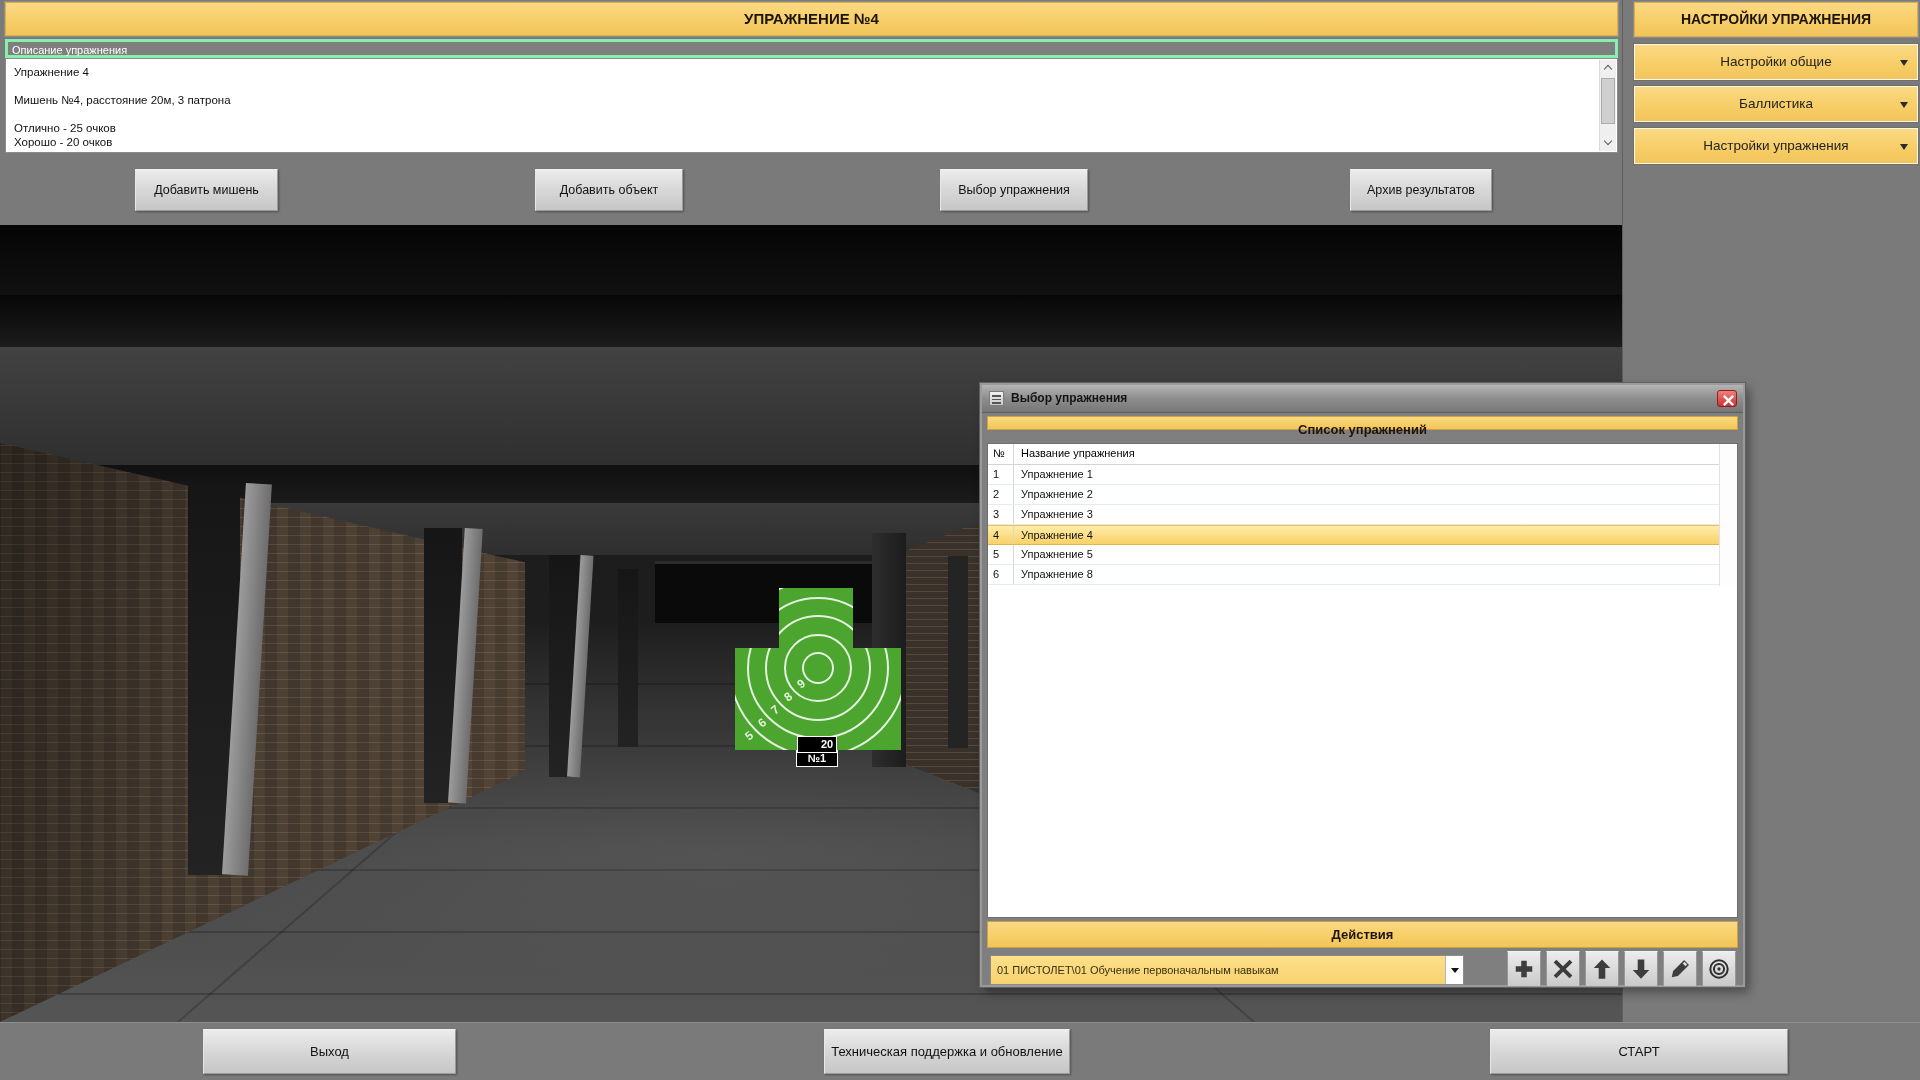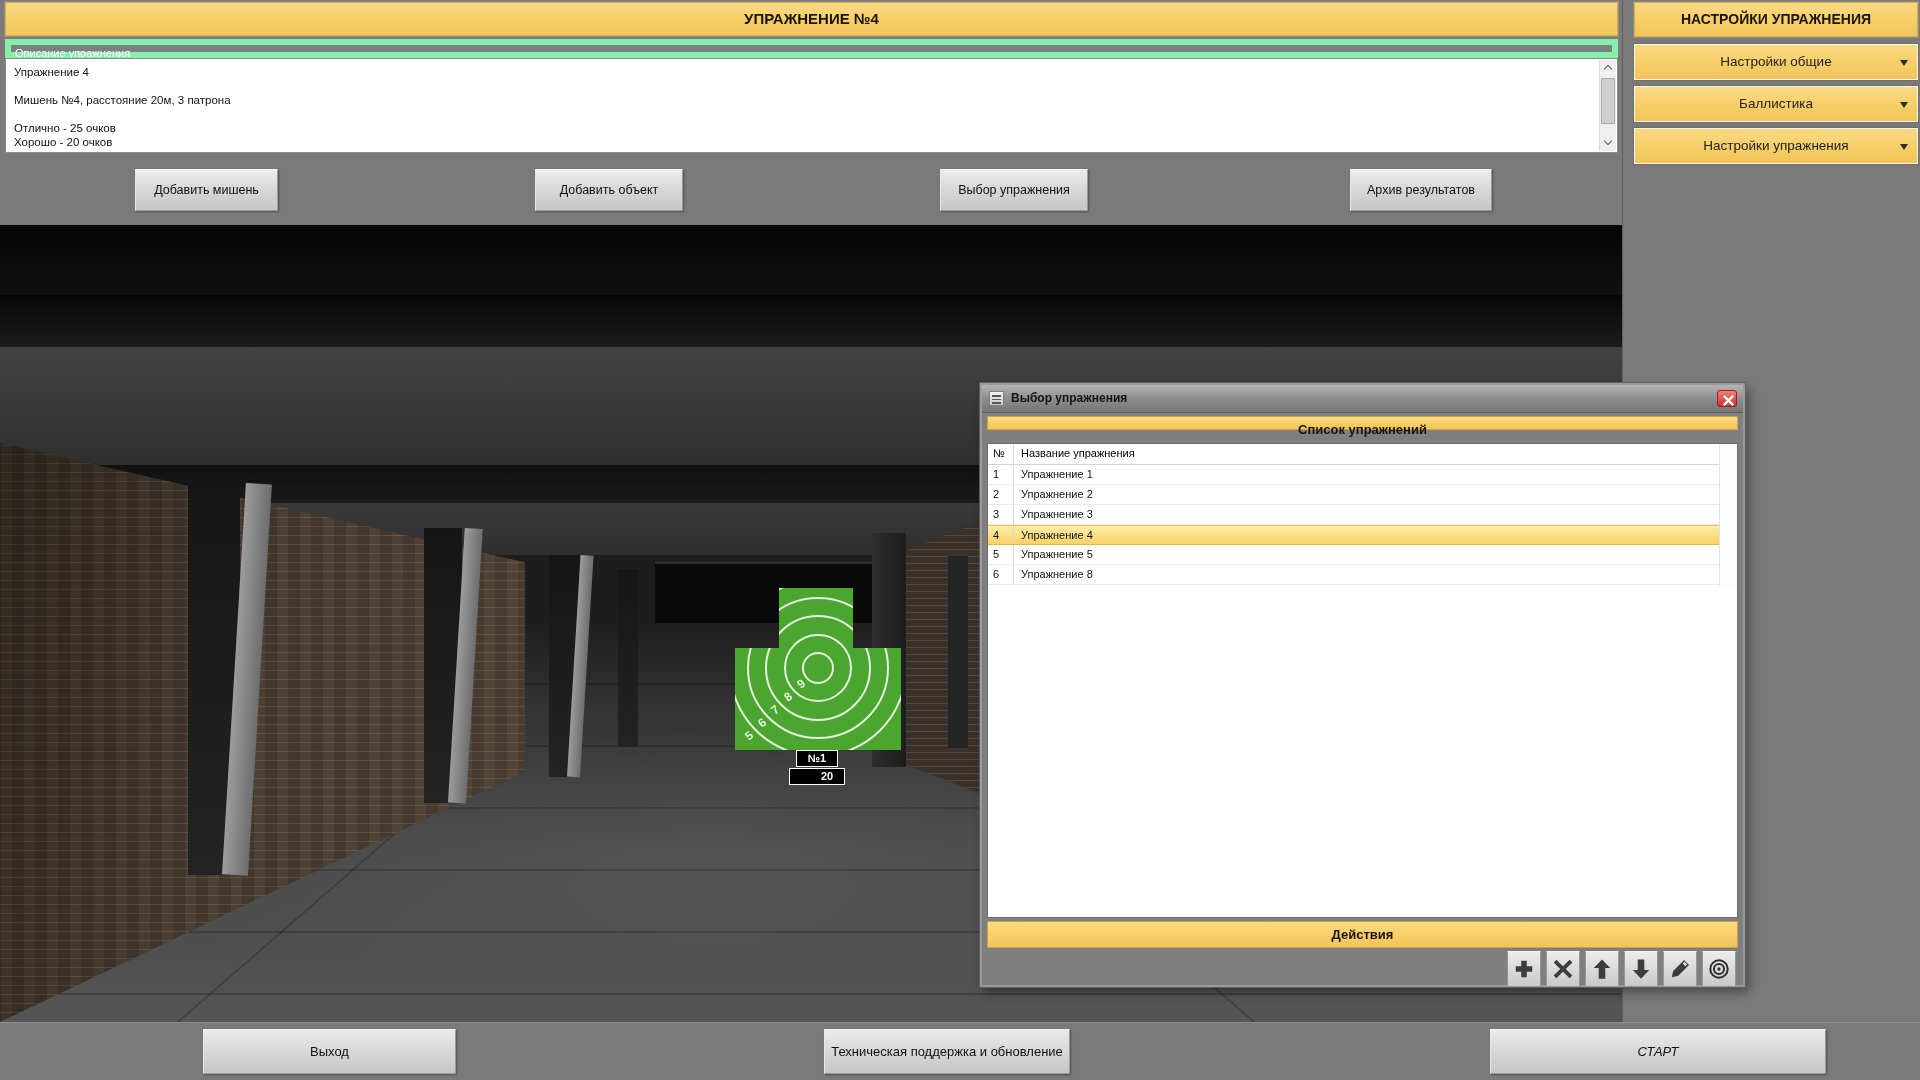--- a/index.html
+++ b/index.html
@@ -13,21 +13,21 @@
     position:absolute; background:linear-gradient(180deg,#ececec 0%,#d9d9d9 45%,#c6c6c6 100%);
     border:1px solid #9a9a9a; border-top-color:#f2f2f2; border-left-color:#e8e8e8;
     box-shadow:1px 1px 2px rgba(0,0,0,.35); color:#111; text-align:center; cursor:pointer;
   }
 
   
   .main-hdr { position:absolute; left:5px; top:2px; width:1613px; height:34px;
     border:1px solid #d8ac48; box-shadow:0 0 0 1px #8d8d8d;
     font-size:15px; font-weight:bold; color:#1c1407; text-align:center; line-height:32px; }
   .desc-label { position:absolute; left:5px; top:39px; width:1613px; height:19px;
-    background:#7f7f7f; border:6px solid #86efac; color:#fff; font-size:11px; line-height:17px; padding-left:4px; }
+    background:#7f7f7f; border:3px solid #86efac; color:#fff; font-size:11px; line-height:17px; padding-left:4px; }
   .desc-box { position:absolute; left:5px; top:58px; width:1613px; height:95px;
     background:#fff; border:1px solid #8b8b8b; }
   .desc-line { position:relative; margin-left:8px; font-size:11.5px; color:#111; height:14px; line-height:14px; }
   .desc-line:first-child { margin-top:6px; }
   .vscroll { position:absolute; top:1px; right:1px; bottom:1px; width:17px; background:#efefef; border-left:1px solid #d9d9d9; }
   .vs-arrow { position:absolute; left:0; width:16px; height:16px; background:#efefef; }
   .vs-arrow .chev { position:absolute; left:4.5px; width:6px; height:6px; border-left:1.6px solid #5a5a5a; border-top:1.6px solid #5a5a5a; }
   .vs-up .chev { top:6px; transform:rotate(45deg); }
   .vs-dn { bottom:0; } .vs-dn .chev { top:3px; transform:rotate(225deg); }
   .vs-thumb { position:absolute; left:1px; top:18px; width:14px; height:46px; background:#cfcfcf; border:1px solid #ababab; }
@@ -78,21 +78,21 @@
   .p3s { left:549px; top:330px; width:30px; height:222px; }
   .p3c { left:567px; top:330px; width:13px; height:222px; }
   .p4s { left:618px; top:344px; width:20px; height:178px; }
   .r1  { left:872px; top:308px; width:34px; height:234px; background:linear-gradient(90deg,#2e2e2e,#1c1c1c); }
   .r2  { left:948px; top:331px; width:20px; height:192px; background:#242424; }
 
   .target-wrap { left:735px; top:363px; width:166px; height:162px; }
   .t-label { position:absolute; left:50%; transform:translateX(-50%); background:#000; border:1px solid #fff;
     color:#fff; font-weight:bold; font-size:11px; text-align:center; line-height:15px; }
   .t-num  { top:525px; width:42px; height:17px; }
-  .t-dist { top:543px; width:56px; height:17px;padding-left:20px; }
+  .t-dist { top:511px; width:40px; height:17px;padding-left:20px; }
 
   
   .sidebar { position:absolute; left:1622px; top:0; width:298px; height:1022px; background:#7a7a7a; border-left:1px solid #5f5f5f; }
   .sb-hdr { position:absolute; left:11px; top:2px; width:284px; height:35px;
     border:1px solid #d8ac48; box-shadow:0 0 0 1px #8d8d8d;
     font-size:14px; font-weight:bold; color:#1c1407; text-align:center; line-height:33px; }
   .sb-btn { position:absolute; left:11px; width:284px; height:36px;
     border:1px solid #fdf6e3; box-shadow:0 0 0 1px #6e6e6e;
     font-size:13.5px; color:#222; text-align:center; line-height:34px; cursor:pointer; }
   .caret { position:absolute; right:9px; top:15px; width:0; height:0;
@@ -238,21 +238,21 @@
     </div>
     <div class="sb-btn ylw" style="top:128px;">
       <span>Настройки упражнения</span>
       <span class="caret"></span>
     </div>
   </div>
 
   <div class="footer">
     <div class="gbtn ft-btn" style="left:163px; width:253px;">Выход</div>
     <div class="gbtn ft-btn" style="left:784px; width:246px;">Техническая поддержка и обновление</div>
-    <div class="gbtn ft-btn" style="left:1450px; width:336px;font-style:italic;">СТАРТ</div>
+    <div class="gbtn ft-btn" style="left:1450px; width:298px;">СТАРТ</div>
   </div>
 
   <div class="dialog">
     <div class="dlg-title">
       <span class="dlg-ico">
           <i></i>
           <i></i>
           <i></i>
         </span>
       <span class="dlg-title-text">Выбор упражнения</span>
@@ -292,20 +292,26 @@
       </div>
       <div class="row" style="top:121px;">
         <span class="c-num">6</span>
         <span class="c-name">Упражнение 8</span>
       </div>
       <div class="list-gutter"></div>
     </div>
 
     <div class="dlg-actions ylw">Действия</div>
 
+    <div class="dlg-combo">
+      <span class="combo-text">01 ПИСТОЛЕТ\01 Обучение первоначальным навыкам</span>
+      <span class="combo-arrow">
+          <span class="tri"></span>
+        </span>
+    </div>
 
     <div class="act-btns">
       <div class="act-btn">
         <svg width="22" height="22" viewBox="0 0 24 24">
             <path d="M9 3h6v6h6v6h-6v6H9v-6H3V9h6z" fill="#3d3d3d"></path>
           </svg>
       </div>
       <div class="act-btn">
         <svg width="22" height="22" viewBox="0 0 24 24">
             <path d="M4.8 1.8 12 9l7.2-7.2 3 3L15 12l7.2 7.2-3 3L12 15l-7.2 7.2-3-3L9 12 1.8 4.8z" fill="#3d3d3d"></path>

